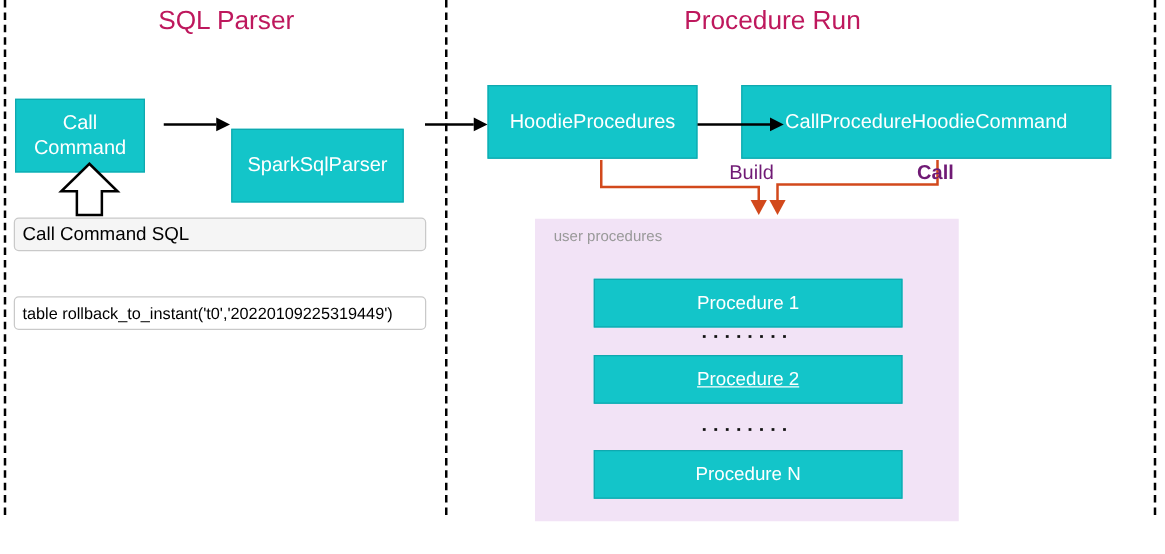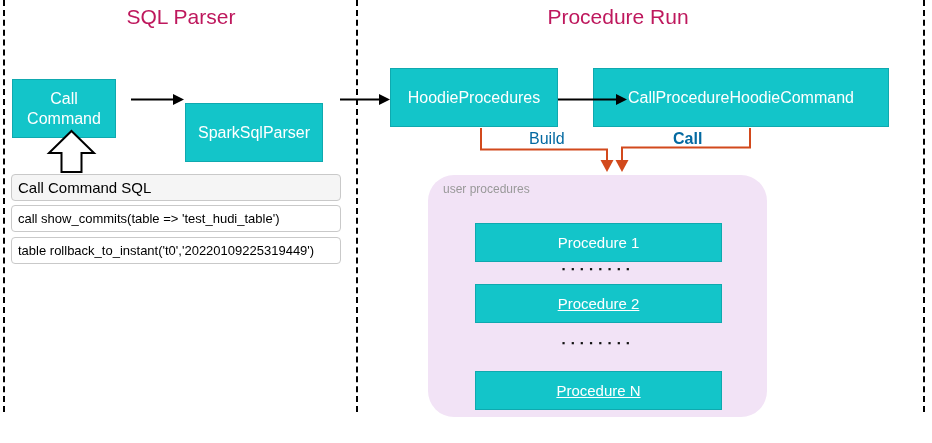--- a/index.html
+++ b/index.html
@@ -48,23 +48,23 @@
     position: absolute;
     left: 0; top: 0;
     width: 932px; height: 443px;
     pointer-events: none;
   }
 
   .edge-label {
     position: absolute;
     top: 130px;
     width: 90px;
-    text-align: left;
+    text-align: right;
     font-size: 16px;
-    color: #0369a1;
+    color: #701a75;
   }
 
   .sql-cell {
     position: absolute;
     left: 11px;
     width: 330px;
     height: 27px;
     border: 1px solid #C9C9C9;
     border-radius: 4px;
     background: #ffffff;
@@ -77,21 +77,20 @@
   .sql-header { background: #F5F5F5; font-size: 15px; color: #000; }
   .sql-row { font-size: 13px; color: #000; }
 
   .user-procs {
     position: absolute;
     left: 428px;
     top: 175px;
     width: 339px;
     height: 242px;
     background: #F2E3F6;
-    border-radius: 26px;
   }
   .user-procs-label {
     position: absolute;
     left: 15px;
     top: 7px;
     font-size: 12px;
     color: #999999;
   }
   .proc-box {
     position: absolute;
@@ -160,25 +159,24 @@
     <g>
       <path d="M750 128 V147.5 H622 V161" fill="none" stroke="#D2491C" stroke-width="2"></path>
       <polygon points="615.5,160 622,172 628.5,160" fill="#D2491C"></polygon>
     </g>
   </svg>
 
   <div class="edge-label" style="left:529px;">Build</div>
   <div class="edge-label" style="left:673px;font-weight:bold;">Call</div>
 
   <div class="sql-cell sql-header" style="top:174px;">Call Command SQL</div>
-  <div class="sql-cell sql-row" style="top:205px;">call show_commits(table =&gt; 'test_hudi_table')</div>
   <div class="sql-cell sql-row" style="top:237px;">table rollback_to_instant('t0','20220109225319449')</div>
 
   <div class="user-procs">
     <div class="user-procs-label">user procedures</div>
     <div class="proc-box" style="top:37px;margin-top:11px;">Procedure 1</div>
     <div class="dots-row" style="top:87px;">▪▪▪▪▪▪▪▪</div>
     <div class="proc-box" style="top:109px;text-decoration:underline;">Procedure 2</div>
     <div class="dots-row" style="top:161px;">▪▪▪▪▪▪▪▪</div>
-    <div class="proc-box" style="top:196px;text-decoration:underline;">Procedure N</div>
+    <div class="proc-box" style="top:185px;">Procedure N</div>
   </div>
 
 </div>
 
 </body></html>

